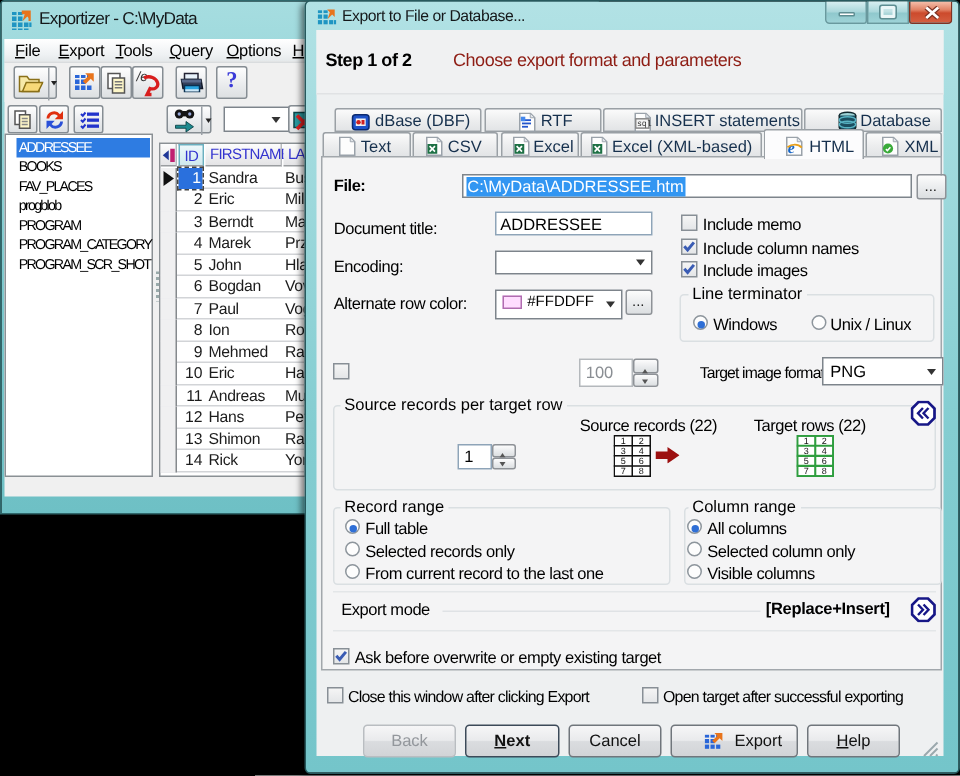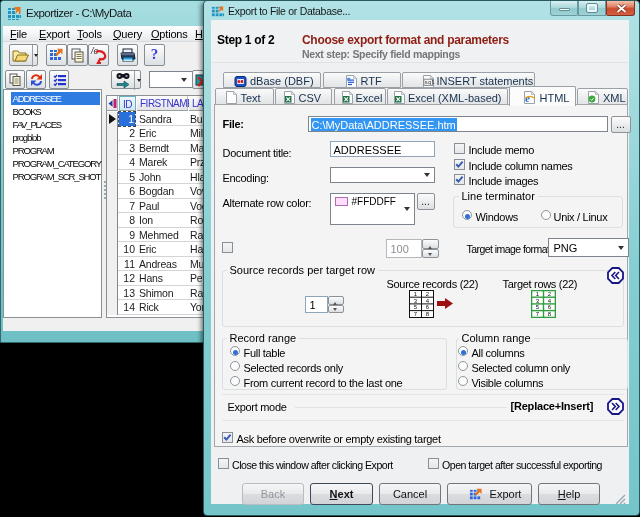--- a/index.html
+++ b/index.html
@@ -337,22 +337,21 @@
     <div class="capb" style="left:56px;width:29px;border-radius:0 0 3px 2px;background:linear-gradient(180deg,#f5c0ac 0%,#e08164 40%,#cc4a2c 55%,#d45f41 100%);border-color:#7e3324">
        <svg class="ab" style="left:9px;top:3px" width="11" height="9" viewBox="0 0 11 9">
           <path d="M1.5 1 L9.5 8 M9.5 1 L1.5 8" stroke="#7e3324" stroke-width="3.4"></path>
           <path d="M1.5 1 L9.5 8 M9.5 1 L1.5 8" stroke="#fff" stroke-width="1.8"></path>
         </svg>
     </div>
   </div>
   <div class="inner">
     <div class="hdr">
       <div class="lbl" style="left:6px;top:13px;font-weight:bold;font-size:12px">Step 1 of 2</div>
-      <div class="lbl" style="left:91px;top:13px;font-weight:bold;font-size:12px;color:#8e1d14">Choose export format and parameters</div>
-      <div class="lbl" style="left:91px;top:28px;font-weight:bold;font-size:10.5px;color:#74767a">Next step: Specify field mappings</div>
+      <div class="lbl" style="left:91px;top:13px;font-weight:normal;font-size:12px;color:#8e1d14">Choose export format and parameters</div>
     </div>
 
     <div class="tab" style="left:12px;top:52px;width:98px;height:16px">
         <svg class="ab" style="left:10px;top:2px" width="13" height="13" viewBox="0 0 13 13">
           <rect x="1" y="1.5" width="11" height="10" rx="2" fill="#1e52c8" stroke="#0c2a70"></rect>
           <rect x="3.2" y="4" width="6.6" height="5" fill="#f2f2f2"></rect>
           <circle cx="5" cy="6.5" r="1.5" fill="#d02020"></circle>
           <rect x="7" y="5" width="2" height="3" fill="#d02020"></rect>
         </svg>
         <span class="tx" style="left:26px">dBase (DBF)</span>
@@ -372,20 +371,29 @@
       </div>
     <div class="tab" style="left:190.5px;top:52px;width:133px;height:16px">
         <svg class="ab" style="left:19px;top:2px" width="13" height="13" viewBox="0 0 13 13">
           <path d="M1.5 .5 h7 l3 3 v9 h-10 z" fill="#fdfdfd" stroke="#9aa2aa"></path>
           <path d="M8.5 .5 l3 3 h-3 z" fill="#e2e6ea" stroke="#9aa2aa" stroke-width=".6"></path>
           <rect x="1.8" y="4.2" width="8.8" height="6.2" fill="#f4f4f4" stroke="#888"></rect>
           <text x="2.6" y="9.3" font-size="5.5" fill="#333" font-family="Liberation Mono">sql</text>
         </svg>
         <span class="tx" style="left:34px">INSERT statements</span>
       </div>
+    <div class="tab" style="left:324.5px;top:52px;width:92px;height:16px">
+        <svg class="ab" style="left:21px;top:1px" width="14" height="14" viewBox="0 0 14 14">
+          <ellipse cx="7" cy="3" rx="5.5" ry="2.2" fill="#9fd4d8" stroke="#12282e"></ellipse>
+          <path d="M1.5 3 v8 a5.5 2.2 0 0 0 11 0 v-8" fill="#1c4e60" stroke="#12282e"></path>
+          <ellipse cx="7" cy="6" rx="5.5" ry="2.2" fill="none" stroke="#59b4c4"></ellipse>
+          <ellipse cx="7" cy="9" rx="5.5" ry="2.2" fill="none" stroke="#59b4c4"></ellipse>
+        </svg>
+        <span class="tx" style="left:37px">Database</span>
+      </div>
     <div class="tab" style="left:3.5px;top:68px;width:59px;height:17px">
         <svg class="ab" style="left:9px;top:2px" width="13" height="13" viewBox="0 0 13 13">
           <path d="M1.5 .5 h7 l3 3 v9 h-10 z" fill="#fdfdfd" stroke="#9aa2aa"></path>
           <path d="M8.5 .5 l3 3 h-3 z" fill="#e2e6ea" stroke="#9aa2aa" stroke-width=".6"></path>
         </svg>
         <span class="tx" style="left:25px;top:3px">Text</span>
       </div>
     <div class="tab" style="left:63.5px;top:68px;width:57px;height:17px">
         <svg class="ab" style="left:7px;top:2px" width="13" height="13" viewBox="0 0 13 13">
           <path d="M1.5 .5 h7 l3 3 v9 h-10 z" fill="#fdfdfd" stroke="#9aa2aa"></path>
@@ -458,21 +466,21 @@
           </svg>
         </div>
       <div class="lbl" style="left:254px;top:70px">Include images</div>
 
       <div class="lbl" style="left:8px;top:67px">Encoding:</div>
       <div class="combo" style="left:115px;top:62px;width:105px;height:16px">
           <div class="carr"></div>
         </div>
 
       <div class="lbl" style="left:8px;top:92px">Alternate row color:</div>
-      <div class="combo" style="left:115px;top:88px;width:85px;height:32px">
+      <div class="combo" style="left:115px;top:88px;width:85px;height:20px">
         <div class="ab" style="left:4px;top:3px;width:13px;height:9px;background:#ffddff;border:1px solid #b06cb0"></div>
         <div class="ab" style="left:21px;top:2px;font-size:10px">#FFDDFF</div>
         <div class="carr"></div>
       </div>
       <div class="dotbtn" style="left:202px;top:88px;width:18px;height:17px;line-height:15px">...</div>
 
       <div class="grp" style="left:238px;top:91px;width:170px;height:32px"></div>
       <div class="grplbl" style="left:244px;top:85px">Line terminator</div>
       <div class="rad on" style="left:247px;top:105px"></div>
       <div class="lbl" style="left:261px;top:106px">Windows</div>

